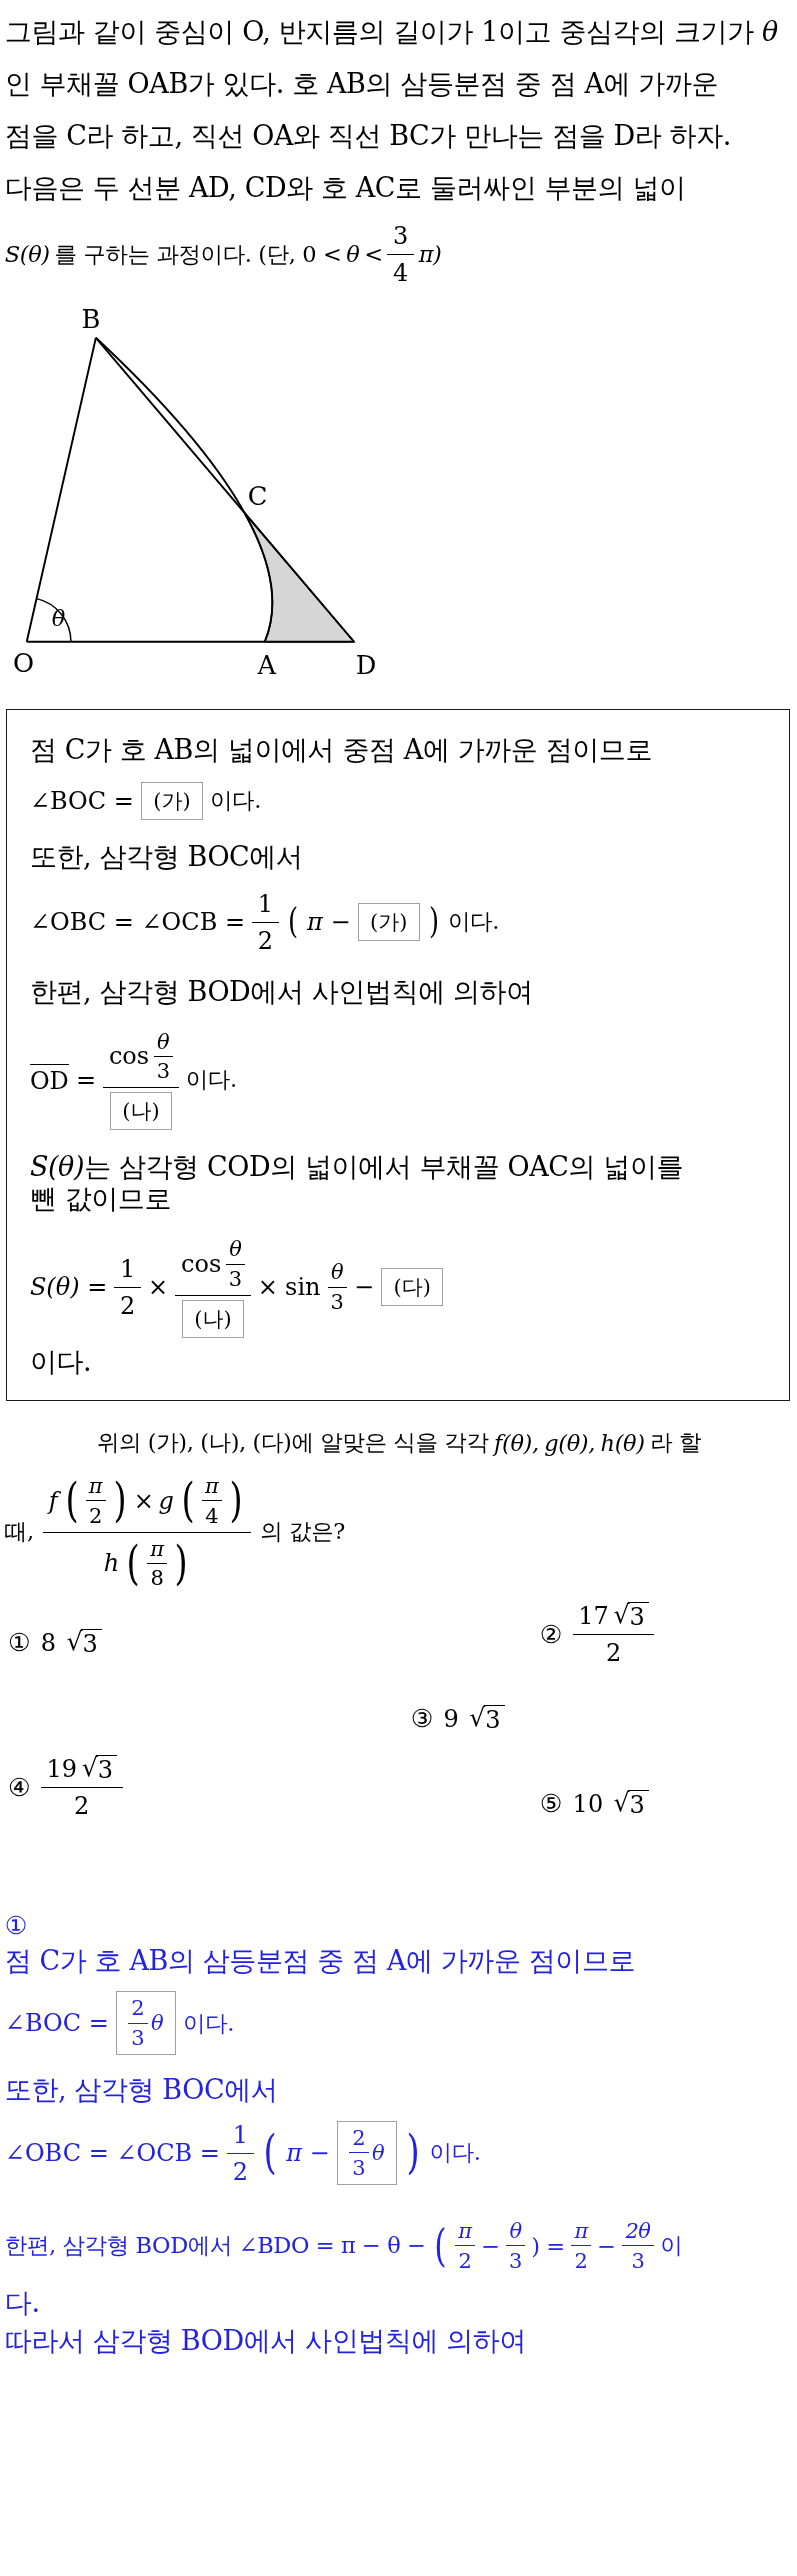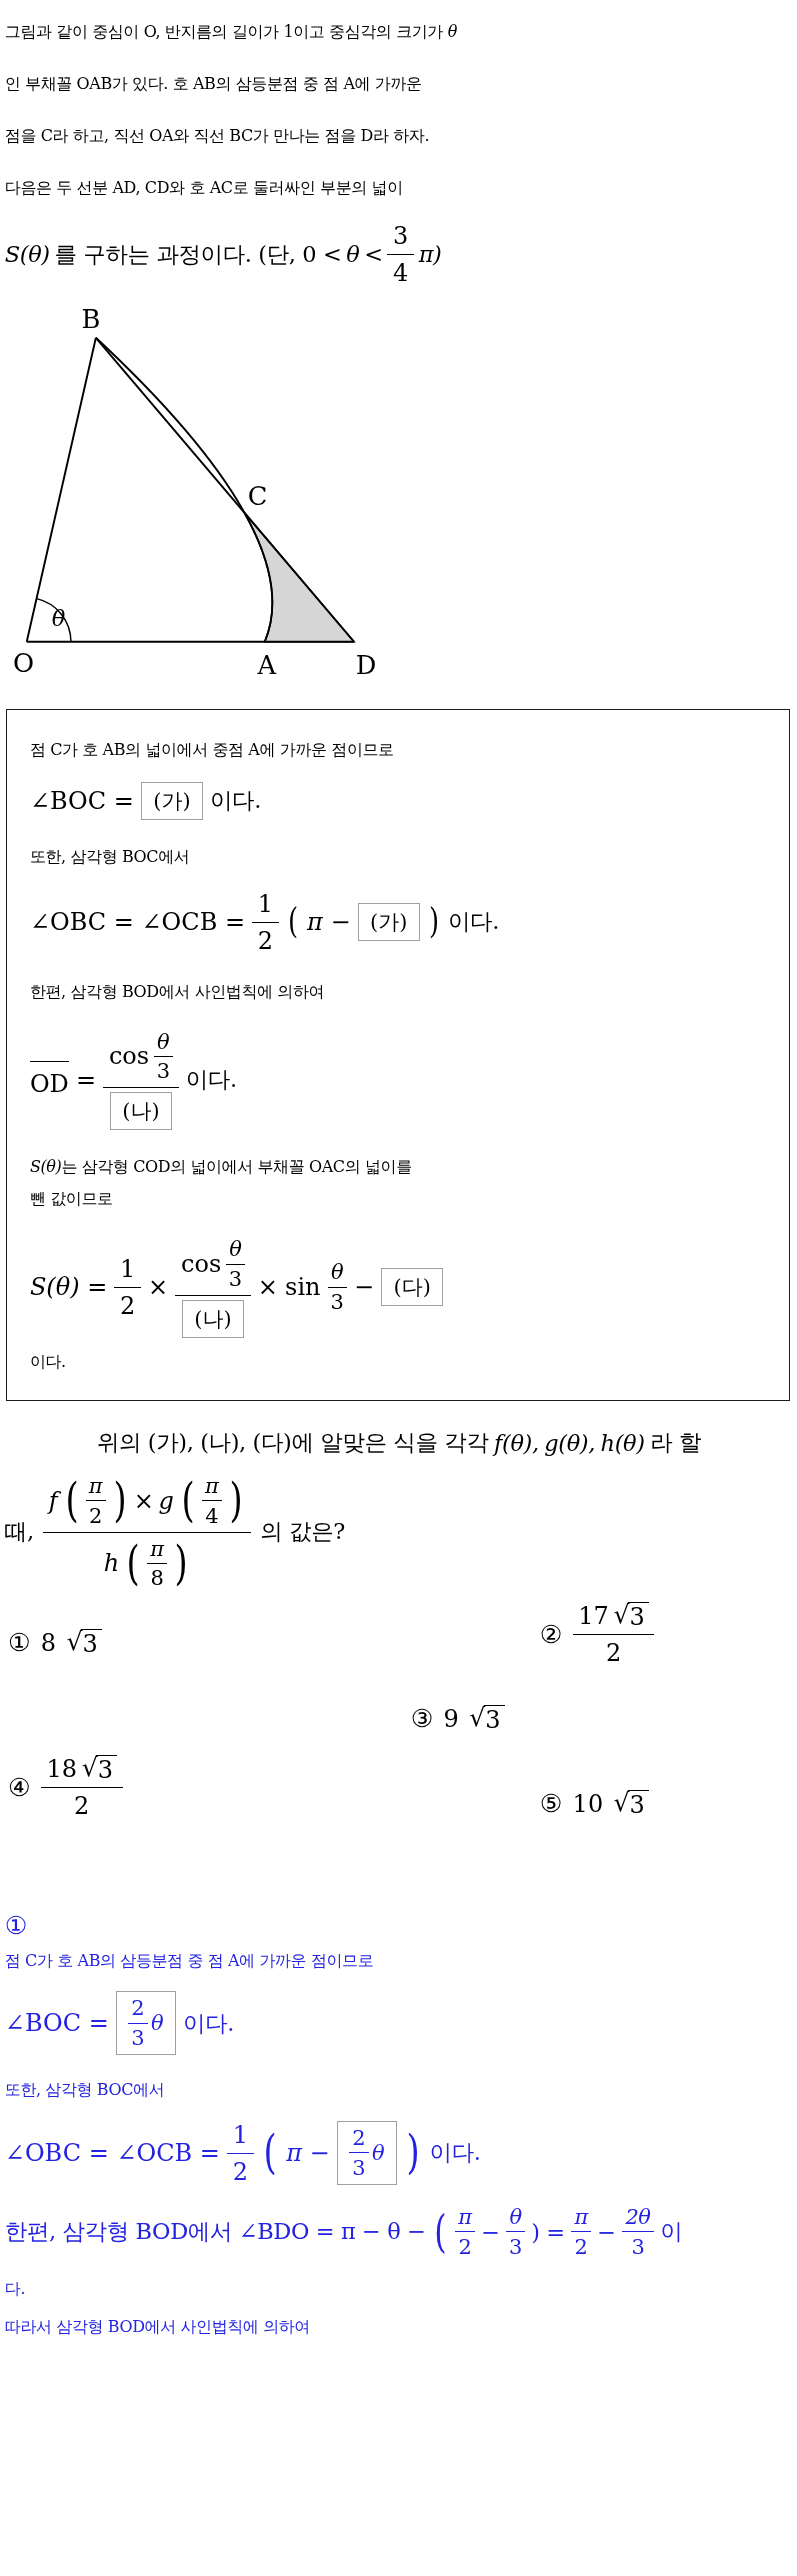--- a/index.html
+++ b/index.html
@@ -10,41 +10,41 @@
   }
   *{box-sizing:border-box;}
   html,body{margin:0;padding:0;}
   body{
     width:798px;height:2576px;overflow:hidden;
     background:#ffffff;color:var(--ink);
     font-family:"DejaVu Serif","DejaVu Sans",serif;
   }
   .page{padding:6.4px 4.8px 0 4.8px;}
 
-  .pline{font-size:16px;line-height:52px;white-space:nowrap;letter-spacing:-0.4px;}
+  .pline{font-size:27px;line-height:52px;white-space:nowrap;letter-spacing:-0.4px;}
   .it{font-style:italic;}
   .mrow{display:flex;align-items:center;gap:7.2px;font-size:24px;}
   .mrow.tight{gap:4.8px;}
   .txt28{font-size:22.5px;letter-spacing:-0.4px;}
 
   
   .fr{display:inline-flex;flex-direction:column;align-items:center;text-align:center;}
   .fr > .n{display:inline-flex;align-items:center;justify-content:center;gap:4.8px;
            border-bottom:1.8px solid currentColor;padding:0.8px 5.6px 4px;}
   .fr > .d{display:inline-flex;align-items:center;justify-content:center;gap:4.8px;padding-top:4px;}
   .fr.small{font-size:21px;}
   .fr.small > .n{border-bottom-width:1.6px;padding:0 3.2px 2.4px;}
   .fr.small > .d{padding-top:2.4px;}
 
   
   .blank{display:inline-flex;align-items:center;justify-content:center;gap:3.2px;
          border:1.3px solid var(--blank_border);padding:4px 11.2px;min-width:50px;min-height:37px;
          font-size:21px;}
 
-  .ovl{border-top:1.8px solid currentColor;padding-top:8px;}
+  .ovl{border-top:1.8px solid currentColor;padding-top:2px;}
   .p{font-size:195%;font-weight:300;line-height:.8;transform:scaleX(.72);}
   .p.mid{font-size:150%;}
 
   
   .sq{display:inline-flex;align-items:flex-start;}
   .sq .sym{line-height:1;font-size:105%;}
   .sq .rad{border-top:1.8px solid currentColor;padding:1.6px 4px 0 1.6px;margin-left:-1.6px;line-height:1.05;}
 
   .marker{font-family:"DejaVu Sans","DejaVu Serif",sans-serif;font-size:25px;}
 
@@ -278,21 +278,21 @@
       <span>9</span>
       <span class="sq">
           <span class="sym">√</span>
           <span class="rad">3</span>
         </span>
     </div>
     <div class="choice ch4">
       <span class="marker">④</span>
       <span class="fr">
         <span class="n">
-          <span>18</span>
+          <span>19</span>
           <span class="sq">
               <span class="sym">√</span>
               <span class="rad">3</span>
             </span>
         </span>
         <span class="d">2</span>
       </span>
     </div>
     <div class="choice ch5">
       <span class="marker">⑤</span>
@@ -335,21 +335,21 @@
         <span class="fr small">
           <span class="n">2</span>
           <span class="d">3</span>
         </span>
         <span class="it">θ</span>
       </span>
       <span class="p">)</span>
       <span class="txt28">이다.</span>
     </div>
 
-    <div class="mrow txt28" style="margin-top:19px;gap:6.4px;font-size:22.5px;">
+    <div class="mrow txt28" style="margin-top:33px;gap:6.4px;font-size:22.5px;">
       <span>한편, 삼각형 BOD에서 ∠BDO = π − θ −</span>
       <span class="p">(</span>
       <span class="fr small">
         <span class="n it">π</span>
         <span class="d">2</span>
       </span>
       <span>−</span>
       <span class="fr small">
         <span class="n it">θ</span>
         <span class="d">3</span>

